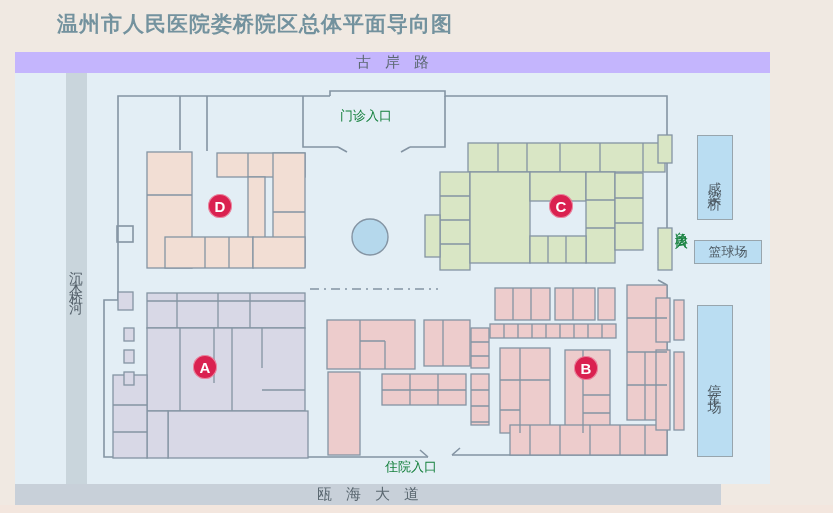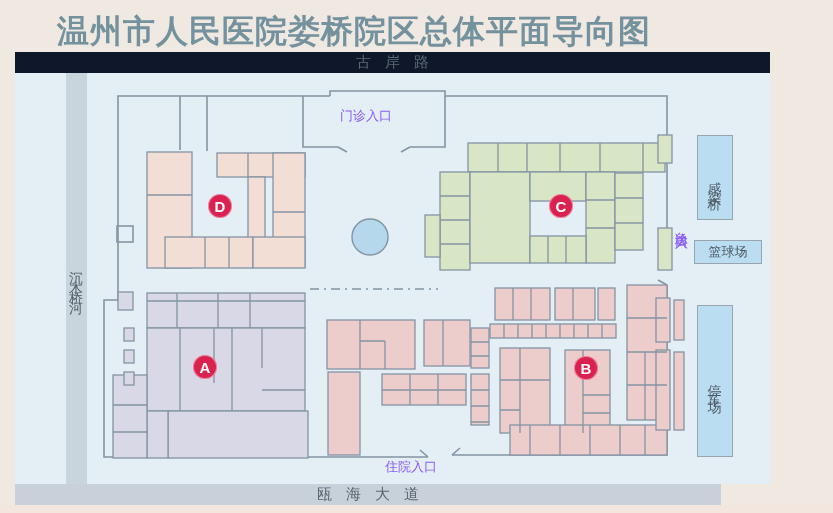--- a/index.html
+++ b/index.html
@@ -1,31 +1,31 @@
 <!DOCTYPE html>
 <html><head>
 <meta charset="utf-8">
 <style>
   html,body{margin:0;padding:0;}
   body{background:#f0e9e2;font-family:"Liberation Sans","DejaVu Sans",sans-serif;}
   .stage{position:relative;width:833px;height:513px;background:#f0e9e2;overflow:hidden;}
   .abs{position:absolute;}
-  .page-title{left:57px;top:10px;font-size:32px;font-weight:bold;letter-spacing:1px;color:#73929e;}
-  .road-band{background:#0f172a;display:flex;align-items:center;justify-content:center;}
+  .page-title{left:57px;top:10px;font-size:21px;font-weight:bold;letter-spacing:1px;color:#73929e;}
+  .road-band{background:#c4b5fd;display:flex;align-items:center;justify-content:center;}
   .road-band.north{left:15px;top:52px;width:755px;height:21px;}
   .road-band.south{left:15px;top:484px;width:706px;height:21px;background:#c8d0d9;}
   .road-label{color:#5b6871;font-size:15px;font-weight:500;letter-spacing:14px;text-indent:14px;}
   .map-bg{left:15px;top:73px;width:755px;height:411px;background:#e3eef5;}
   .river-band{left:66px;top:73px;width:21px;height:411px;background:#c9d5dc;}
   .river-label{left:66px;top:212px;width:21px;height:135px;color:#55616b;font-size:14px;
     writing-mode:vertical-rl;text-orientation:upright;letter-spacing:10px;
     display:flex;align-items:center;justify-content:center;}
   .bottom-strip{left:0;top:505px;width:833px;height:8px;background:#f3e6de;}
   svg.map{left:0;top:0;position:absolute;}
-  .entrance-label{color:#8b5cf6;font-size:13px;white-space:nowrap;}
+  .entrance-label{color:#15803d;font-size:13px;white-space:nowrap;}
   .entrance-label.vertical{writing-mode:vertical-rl;text-orientation:upright;letter-spacing:2px;}
   .facility-box{background:#baddf2;border:1.5px solid #98a5ad;display:flex;align-items:center;
     justify-content:center;color:#4d5962;box-sizing:border-box;}
   .facility-box .vtext{writing-mode:vertical-rl;text-orientation:upright;font-size:14px;letter-spacing:8px;text-indent:8px;}
   .facility-box .htext{font-size:13px;}
   .badge{width:24px;height:24px;border-radius:50%;background:#da2150;color:#ffffff;
     font-size:15px;font-weight:bold;display:flex;align-items:center;justify-content:center;
     box-shadow:0 0 0 1px rgba(255,255,255,0.45) inset;}
 </style>
 </head>

